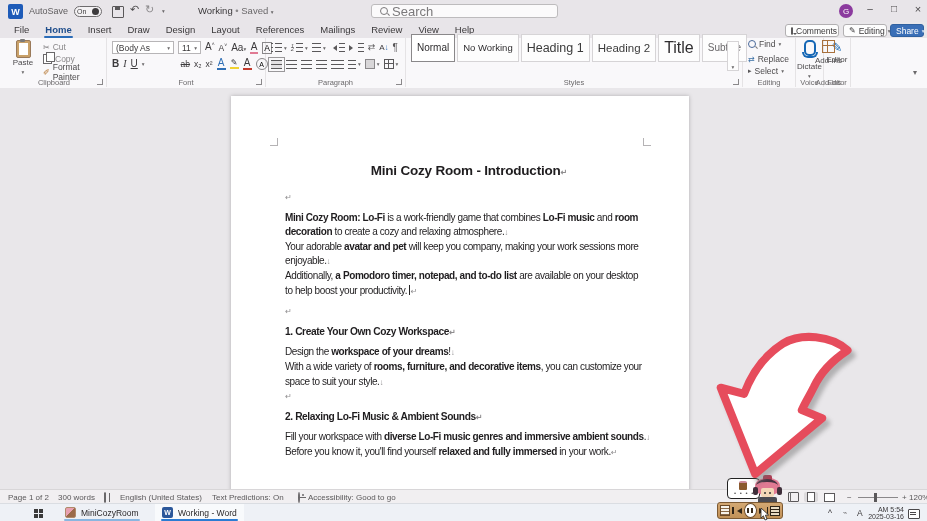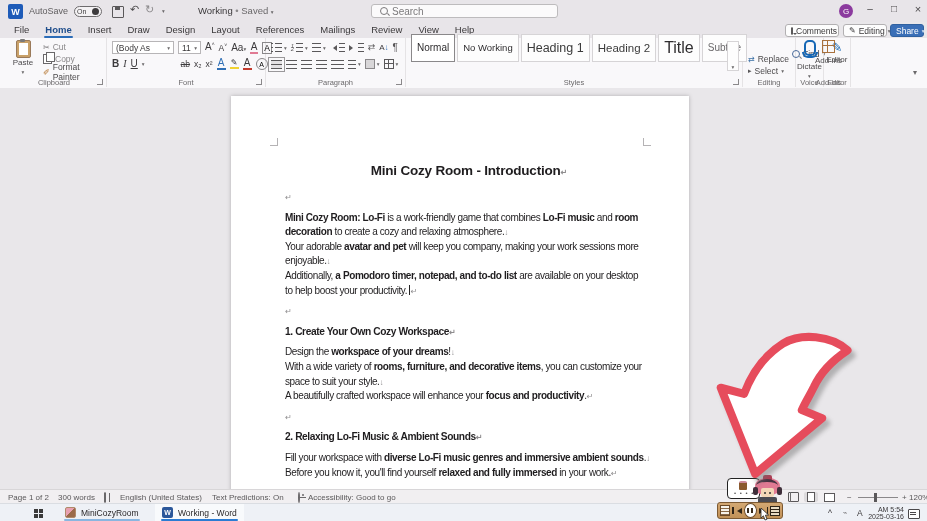--- a/index.html
+++ b/index.html
@@ -17,21 +17,21 @@
   .toggle .knob{width:7px;height:7px;border-radius:50%;background:#3d3b3d;}
   .toggle .tlab{font-size:7px;color:#3d3b3d;}
   .qat{position:absolute;top:3px;font-size:11px;color:#4c4a4c;}
   .floppy{position:absolute;left:112px;top:6px;width:10px;height:10px;border:1px solid #5a585a;border-radius:1px;}
   .floppy:before{content:"";position:absolute;left:2px;top:0;width:5px;height:3px;background:#5a585a;}
   .doctitle{position:absolute;left:198px;top:5px;font-size:9.5px;color:#3a383a;}
   .searchbox{position:absolute;left:371px;top:4px;width:187px;height:14px;background:#fbfafb;border:1px solid #bdbbbd;
     border-radius:3px;display:flex;align-items:center;gap:4px;padding-left:8px;box-sizing:border-box;}
   .lens{width:6px;height:6px;border:1px solid #7b797b;border-radius:50%;position:relative;flex:0 0 auto;}
   .lens:after{content:"";position:absolute;width:3px;height:1px;background:#7b797b;right:-3px;bottom:-1px;transform:rotate(45deg);}
-  .srch-txt{font-size:10px;color:#7b797b;text-align:center;}
+  .srch-txt{font-size:13px;color:#7b797b;text-align:center;}
   .avatar{position:absolute;left:839px;top:4px;width:14px;height:14px;border-radius:50%;background:#8b3a9e;
     color:#fff;font-size:8px;display:flex;align-items:center;justify-content:center;}
   .winctl{position:absolute;top:3px;font-size:10px;color:#4c4a4c;width:20px;text-align:center;}
 
   
   .tabsrow{position:absolute;left:0;top:22px;width:836px;height:16px;background:#e8e5e9;}
   .tabs{position:absolute;left:6px;top:0;display:flex;height:16px;}
   .tab{font-size:9.5px;color:#3a383a;padding:2px 8px 0;position:relative;}
   .tab.active{font-weight:700;color:#1f4e8c;}
   .tab.active:after{content:"";position:absolute;left:7px;right:7px;bottom:0;height:2px;background:#2b6cb8;border-radius:2px;}
@@ -357,21 +357,21 @@
           <div class="sbox s-subtitle">Subtitle</div>
         </div>
       <div class="abs" style="left:321px;top:3px;width:10px;height:28px;border:1px solid #d6d4d6;background:#fdfdfd;display:flex;align-items:flex-end;justify-content:center;">
         <span class="caret">▾</span>
       </div>
       <div class="rlabel">Styles</div>
       <span class="launcher"></span>
     </div>
 
     <div class="rgroup" style="left:743px;width:52px;">
-      <div class="smallbtn abs" style="left:5px;top:11px;margin-left:44px;">
+      <div class="smallbtn abs" style="left:5px;top:1px;">
         <span class="lens" style="border-color:#4a6a9a;"></span>
         <span>Find</span>
           <span class="caret">▾</span>
       </div>
       <div class="smallbtn abs" style="left:5px;top:16px;">
         <span style="color:#3a6fa5;font-size:8px;">⇄</span>
         <span>Replace</span>
       </div>
       <div class="smallbtn abs" style="left:5px;top:28px;">
         <span style="color:#5a585a;font-size:7px;">▸</span>
@@ -420,21 +420,20 @@
           <div class="line body"><span class="b">decoration</span><span> to create a cozy and relaxing atmosphere.</span><span class="mark">↓</span></div>
           <div class="line body"><span>Your adorable </span><span class="b">avatar and pet</span><span> will keep you company, making your work sessions more</span></div>
           <div class="line body"><span>enjoyable.</span><span class="mark">↓</span></div>
           <div class="line body"><span>Additionally, </span><span class="b">a Pomodoro timer, notepad, and to-do list</span><span> are available on your desktop</span></div>
           <div class="line body pend"><span>to help boost your productivity. </span><span class="caret-i"></span><span class="mark">↵</span></div>
           <div class="line blank pend"><span class="mark">↵</span></div>
           <div class="line h pend"><span class="b">1. Create Your Own Cozy Workspace</span><span class="mark">↵</span></div>
           <div class="line body"><span>Design the </span><span class="b">workspace of your dreams</span><span>!</span><span class="mark">↓</span></div>
           <div class="line body"><span>With a wide variety of </span><span class="b">rooms, furniture, and decorative items</span><span>, you can customize your</span></div>
           <div class="line body"><span>space to suit your style.</span><span class="mark">↓</span></div>
-          <div class="line body pend"><span>A beautifully crafted workspace will enhance your </span><span class="b">focus and productivity</span><span>.</span><span class="mark">↵</span></div>
           <div class="line blank pend"><span class="mark">↵</span></div>
           <div class="line h pend"><span class="b">2. Relaxing Lo-Fi Music &amp; Ambient Sounds</span><span class="mark">↵</span></div>
           <div class="line body"><span>Fill your workspace with </span><span class="b">diverse Lo-Fi music genres and immersive ambient sounds</span><span>.</span><span class="mark">↓</span></div>
           <div class="line body pend"><span>Before you know it, you'll find yourself </span><span class="b">relaxed and fully immersed</span><span> in your work.</span><span class="mark">↵</span></div>
         </div>
     </div>
   </div>
 
   <div class="statusbar">
     <span class="st" style="left:8px;">Page 1 of 2</span>

